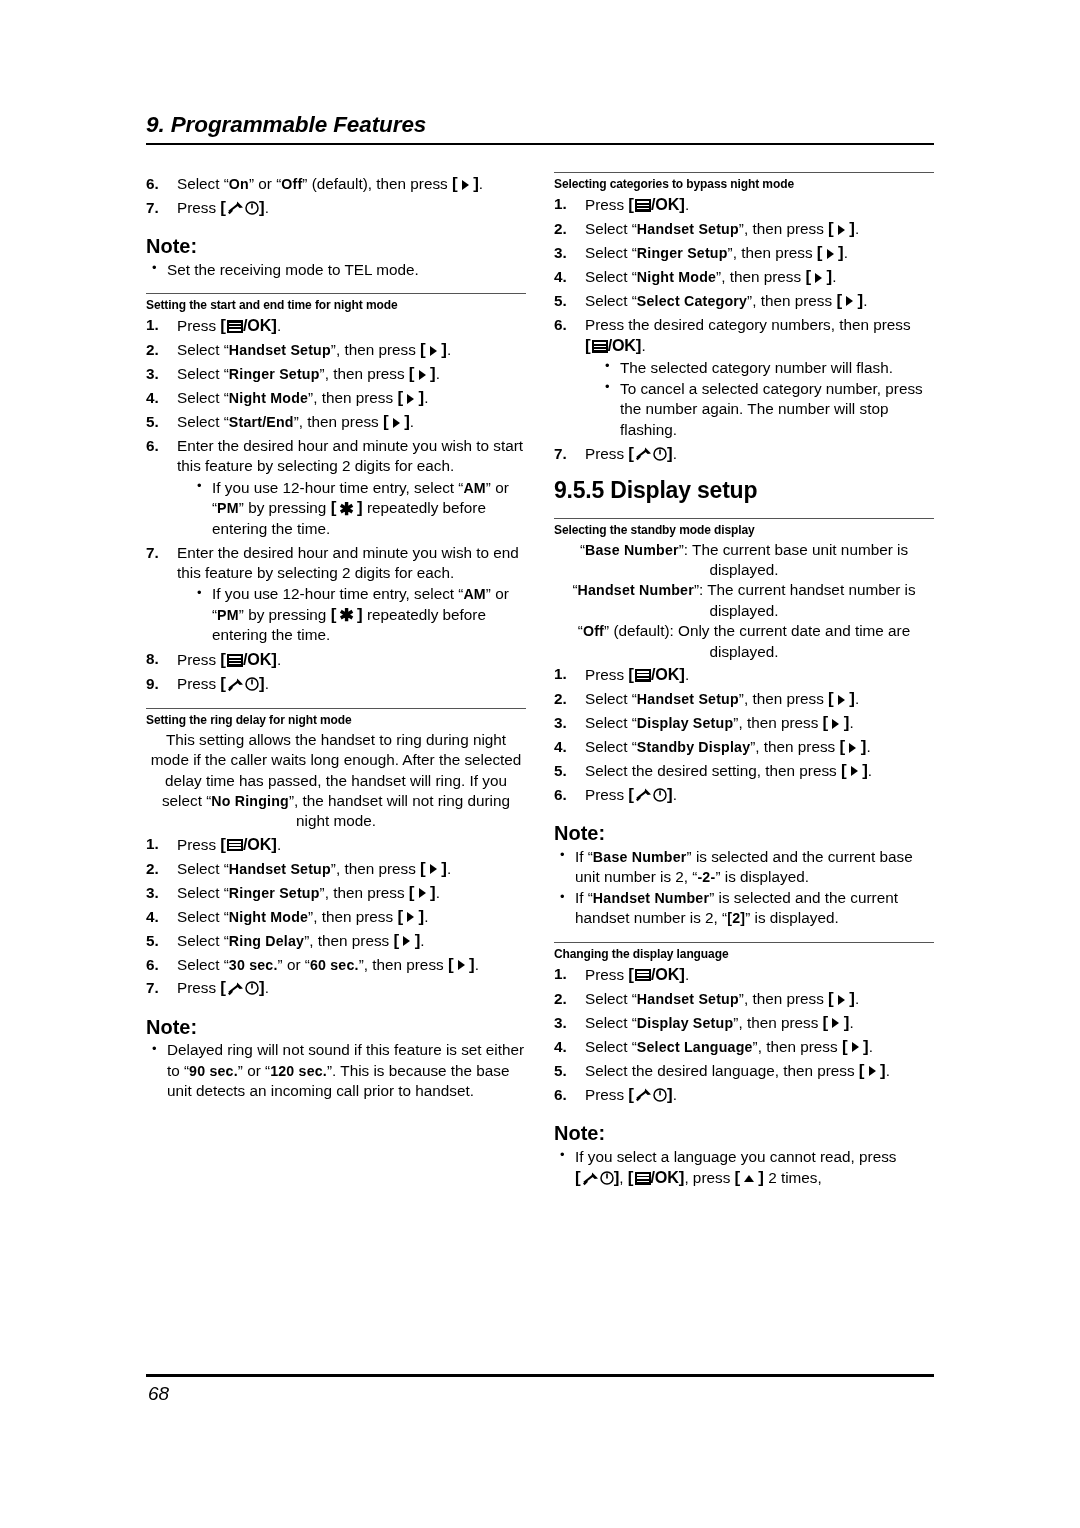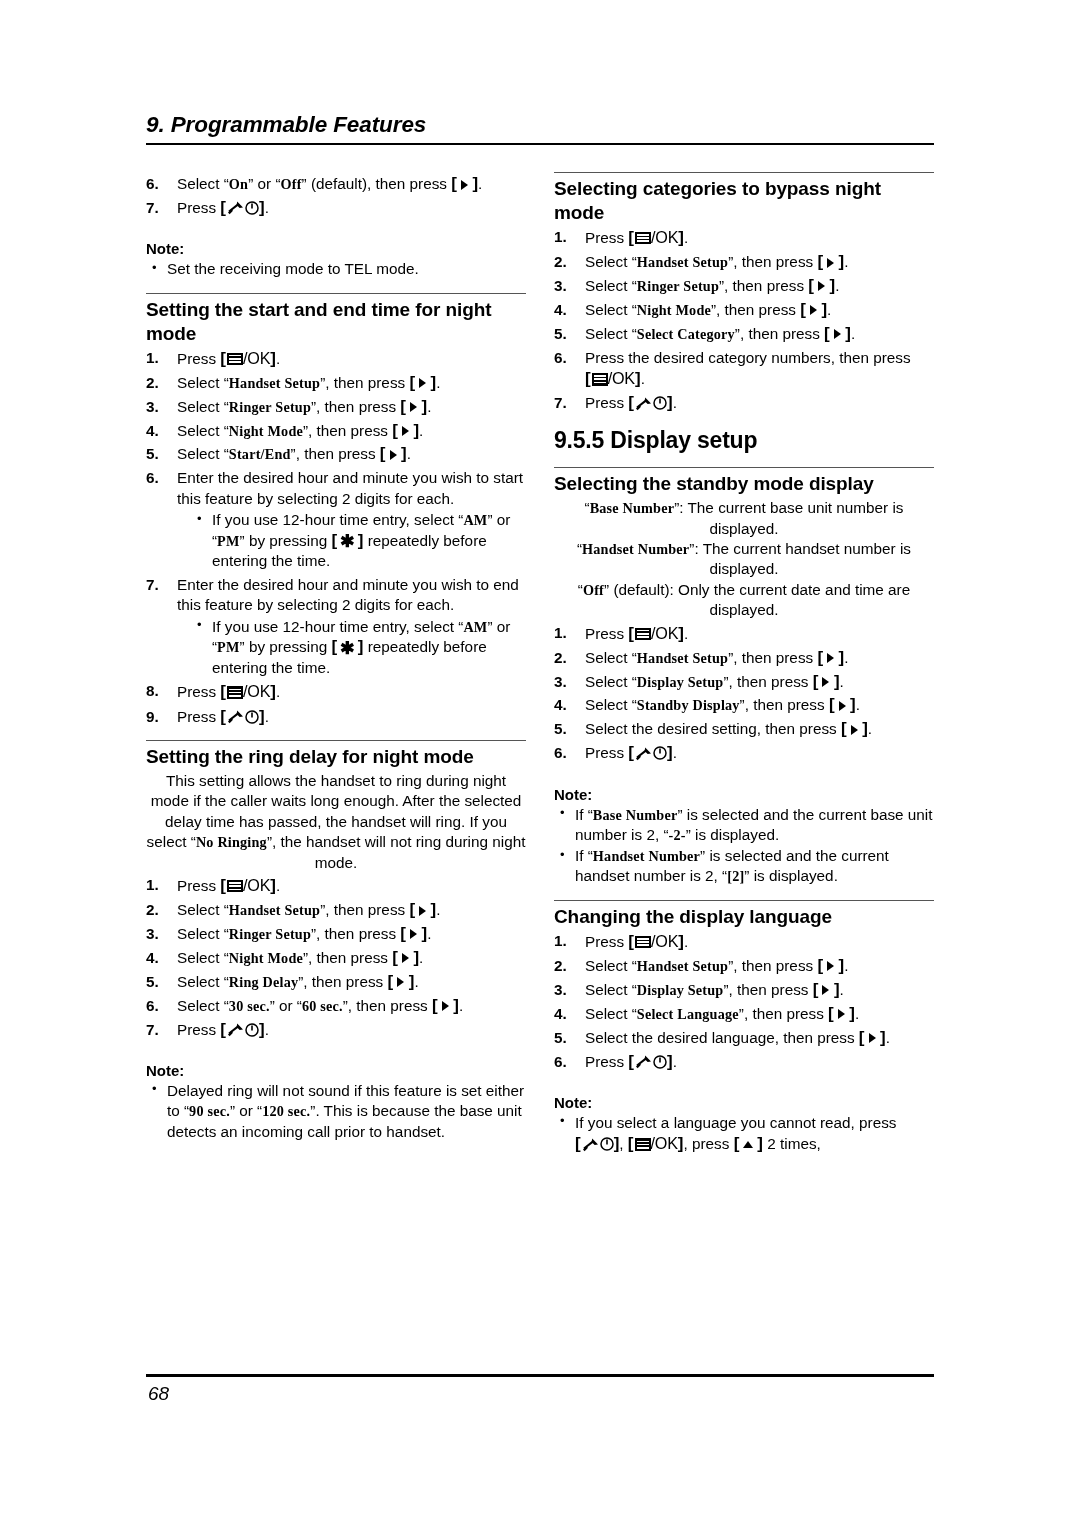--- a/index.html
+++ b/index.html
@@ -51,21 +51,21 @@
   }
   .col-left  { left: 146px; }
   .col-right { left: 554px; }
 
   .sec-rule {
     border-bottom: 1.7px solid #555;
     margin: 13px 0 4px 0;
   }
 
   h3.subhead {
-    font-size: 19px;
+    font-size: 12px;
     font-weight: bold;
     margin: 0 0 2px 0;
     line-height: 1.26;
     letter-spacing: -0.1px;
   }
 
   h2.secnum {
     font-size: 23px;
     font-weight: bold;
     margin: 13px 0 0 0;
@@ -119,29 +119,29 @@
     content: "\2022";
     position: absolute;
     left: 2px;
     top: -0.5px;
     font-size: 13px;
   }
   ul.bul.instep { margin-left: 18px; margin-top: 1px; }
 
   .note-label {
     font-weight: bold;
-    font-size: 15px;
+    font-size: 20px;
     line-height: 1.3;
-    margin-top: 21px;
+    margin-top: 15px;
   }
   .note-label + ul.bul { margin-left: 4px; }
 
   
   .mono {
-    font-family: Liberation Serif, serif;
+    font-family: Liberation Sans, sans-serif;
     font-weight: bold;
     font-size: 14.2px;
     letter-spacing: 0.2px;
   }
 
   
   .key {
     display: inline-block;
     white-space: nowrap;
     position: relative;
@@ -191,21 +191,21 @@
     position: absolute;
     left: 2px; right: 2px;
     height: 1.6px;
     background: #fff;
     display: block;
   }
   .ic-menu i:nth-child(1) { top: 2.2px; }
   .ic-menu i:nth-child(2) { top: 5.4px; }
   .ic-menu i:nth-child(3) { top: 8.6px; }
   .okw {
-    font-weight: normal;
+    font-weight: bold;
     font-size: 16.2px;
     letter-spacing: -0.2px;
   }
   
   .ic-offhook {
     display: inline-block;
     position: relative;
     top: 2.5px;
     margin: 0 0 0 1px;
   }
@@ -432,20 +432,24 @@
       </li>
       <li>
         <span class="num">5.</span>
         <span><span>Select “</span><span class="mono">Select Category</span><span>”, then press</span>
         <span class="key"><span class="brk">[</span><span class="ic-arrow-right"></span><span class="brk">]</span></span>.</span>
       </li>
       <li>
         <span class="num">6.</span>
         <span><span>Press the desired category numbers, then press</span>
         <span class="key"><span class="brk">[</span><span class="ic-menu"><i></i><i></i><i></i></span><span class="okw">/OK</span><span class="brk">]</span></span>.</span>
+        <ul class="bul instep">
+          <li>The selected category number will flash.</li>
+          <li>To cancel a selected category number, press the number again. The number will stop flashing.</li>
+        </ul>
       </li>
       <li>
         <span class="num">7.</span>
         <span><span>Press</span>
         <span class="key"><span class="brk">[</span><span class="ic-offhook"><svg width="17" height="14" viewBox="0 0 17 14">
                   <path d="M2 10.5 L11.5 3.2" stroke="#000" stroke-width="2.1"></path>
                   <path d="M10.2 0.6 L16 6.6 L12.6 7.0 L9.6 4.0 Z" fill="#000"></path>
                   <path d="M1.0 11.6 L4.4 8.2 L6.0 9.8 L2.6 13.2 Z" fill="#000"></path>
                 </svg></span><span class="ic-power"><svg width="14" height="14" viewBox="0 0 14 14">
                   <circle cx="7" cy="7" r="6" fill="none" stroke="#000" stroke-width="1.5"></circle>

